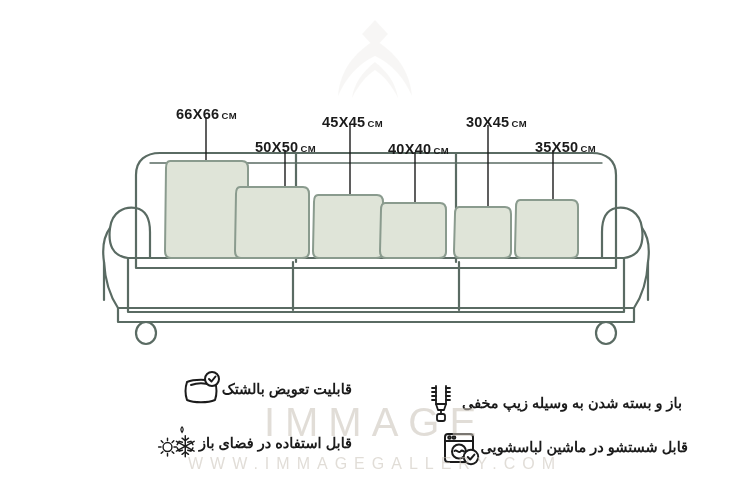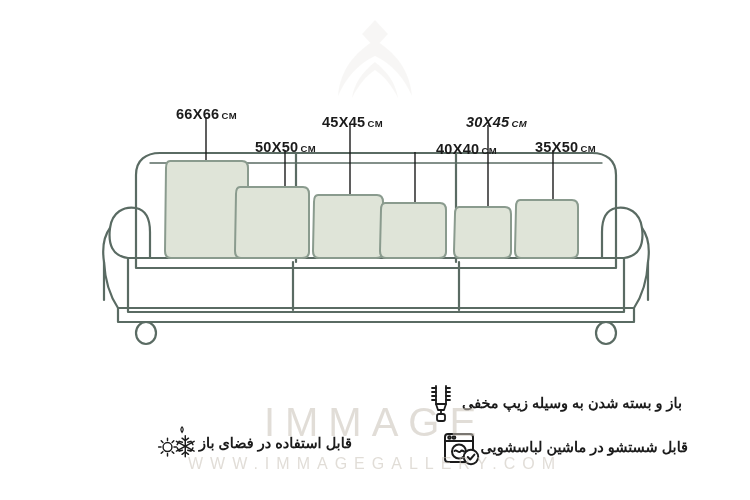--- a/index.html
+++ b/index.html
@@ -181,32 +181,45 @@
 
   <div class="size-label" style="left:176px; top:106px;">
     <span>66X66</span><span class="unit">CM</span>
   </div>
   <div class="size-label" style="left:255px; top:139px;">
     <span>50X50</span><span class="unit">CM</span>
   </div>
   <div class="size-label" style="left:322px; top:114px;">
     <span>45X45</span><span class="unit">CM</span>
   </div>
-  <div class="size-label" style="left:388px; top:141px;margin-left:48px;">
+  <div class="size-label" style="left:388px; top:141px;">
     <span>40X40</span><span class="unit">CM</span>
   </div>
-  <div class="size-label" style="left:466px; top:114px;font-style:italic;">
+  <div class="size-label" style="left:466px; top:114px;">
     <span>30X45</span><span class="unit">CM</span>
   </div>
   <div class="size-label" style="left:535px; top:139px;">
     <span>35X50</span><span class="unit">CM</span>
   </div>
 
   <div class="features">
 
+    <div class="feature" id="feat-0">
+      <span class="f-text">قابلیت تعویض بالشتک</span>
+      <span class="f-icon">
+        <svg width="42" height="42" viewBox="0 0 42 42">
+          <g fill="none" stroke="#1b1b1b" stroke-width="2" stroke-linejoin="round" stroke-linecap="round">
+            <path d="M7 14 C14 11 28 11 35 14 C37 20 37 26 35 32 C28 35 14 35 7 32 C5 26 5 20 7 14 Z"></path>
+            <path d="M11 17 C17 15 25 15 31 17"></path>
+            <circle cx="32" cy="11" r="7" fill="#ffffff"></circle>
+            <path d="M29 11 L31.5 13.5 L35.5 8.5"></path>
+          </g>
+        </svg>
+      </span>
+    </div>
 
     <div class="feature" id="feat-1">
       <span class="f-text">باز و بسته شدن به وسیله زیپ مخفی</span>
       <span class="f-icon">
         <svg width="42" height="42" viewBox="0 0 42 42">
           <g fill="none" stroke="#1b1b1b" stroke-width="1.8" stroke-linejoin="round" stroke-linecap="round">
             <path d="M16 4 L16 22 M26 4 L26 22"></path>
             <path d="M16 6 L12 6 M16 10 L12 10 M16 14 L12 14 M16 18 L12 18"></path>
             <path d="M26 6 L30 6 M26 10 L30 10 M26 14 L30 14 M26 18 L30 18"></path>
             <path d="M16 22 L26 22 L24 28 L18 28 Z"></path>

